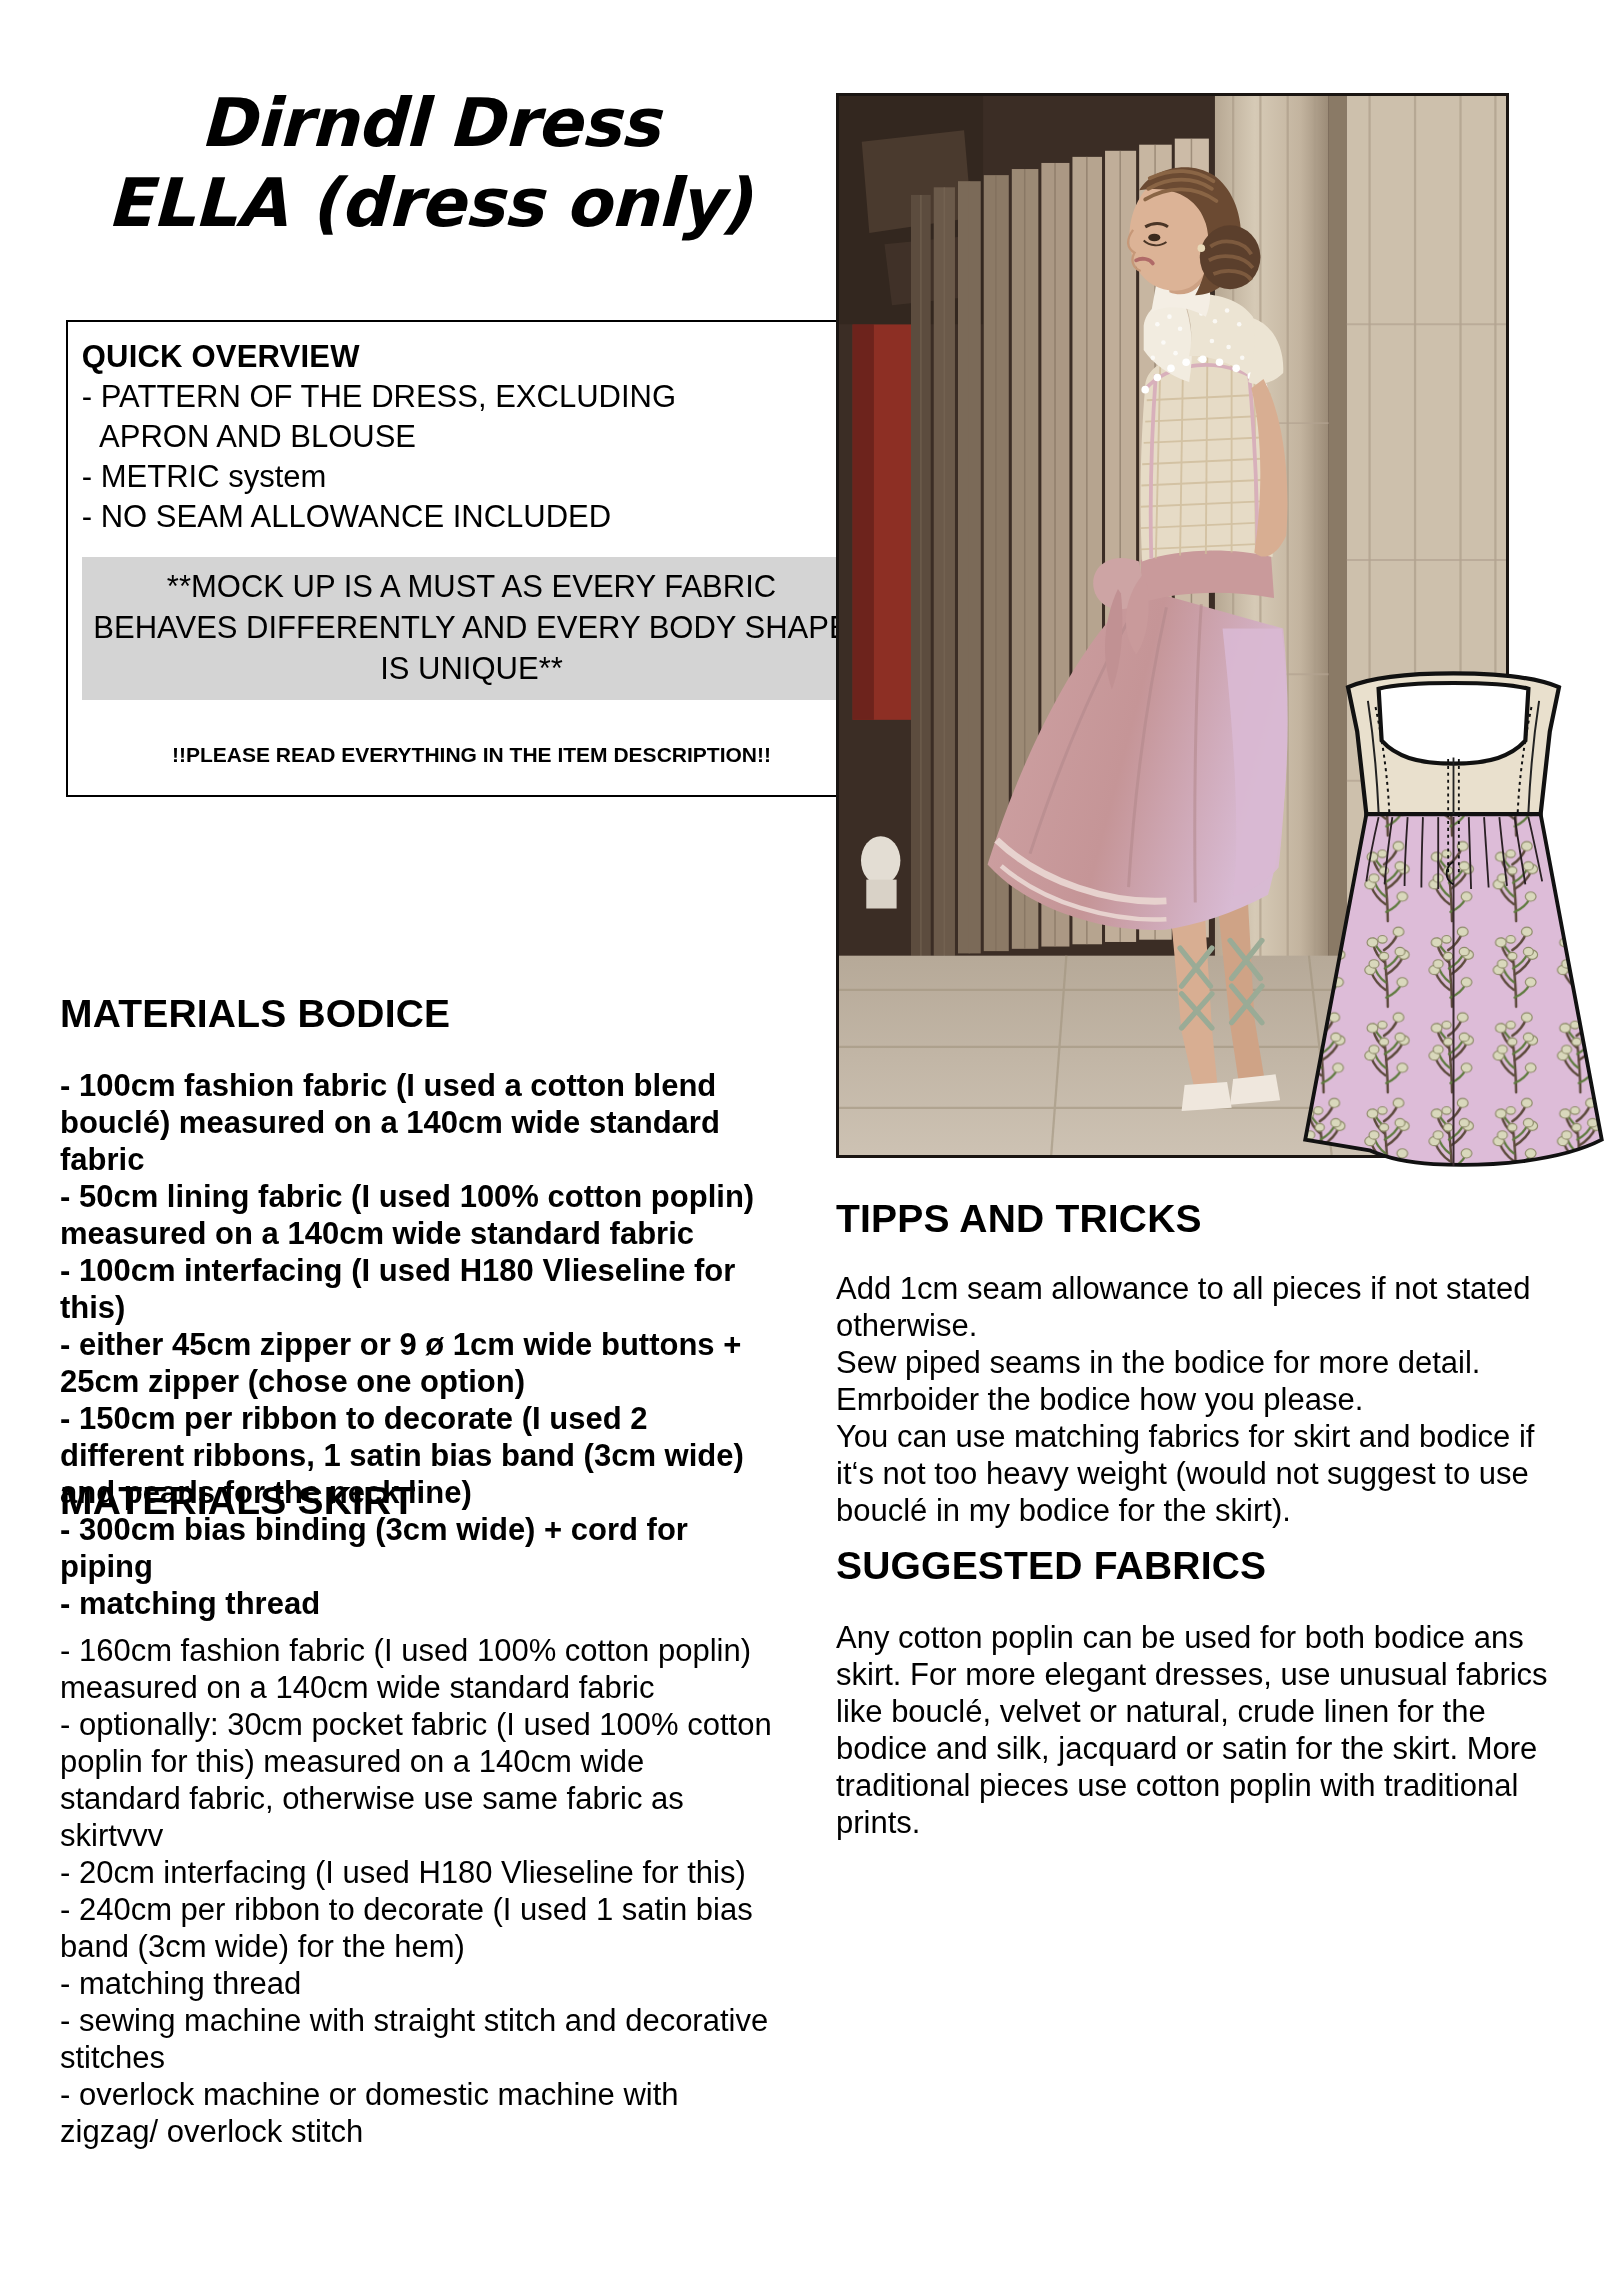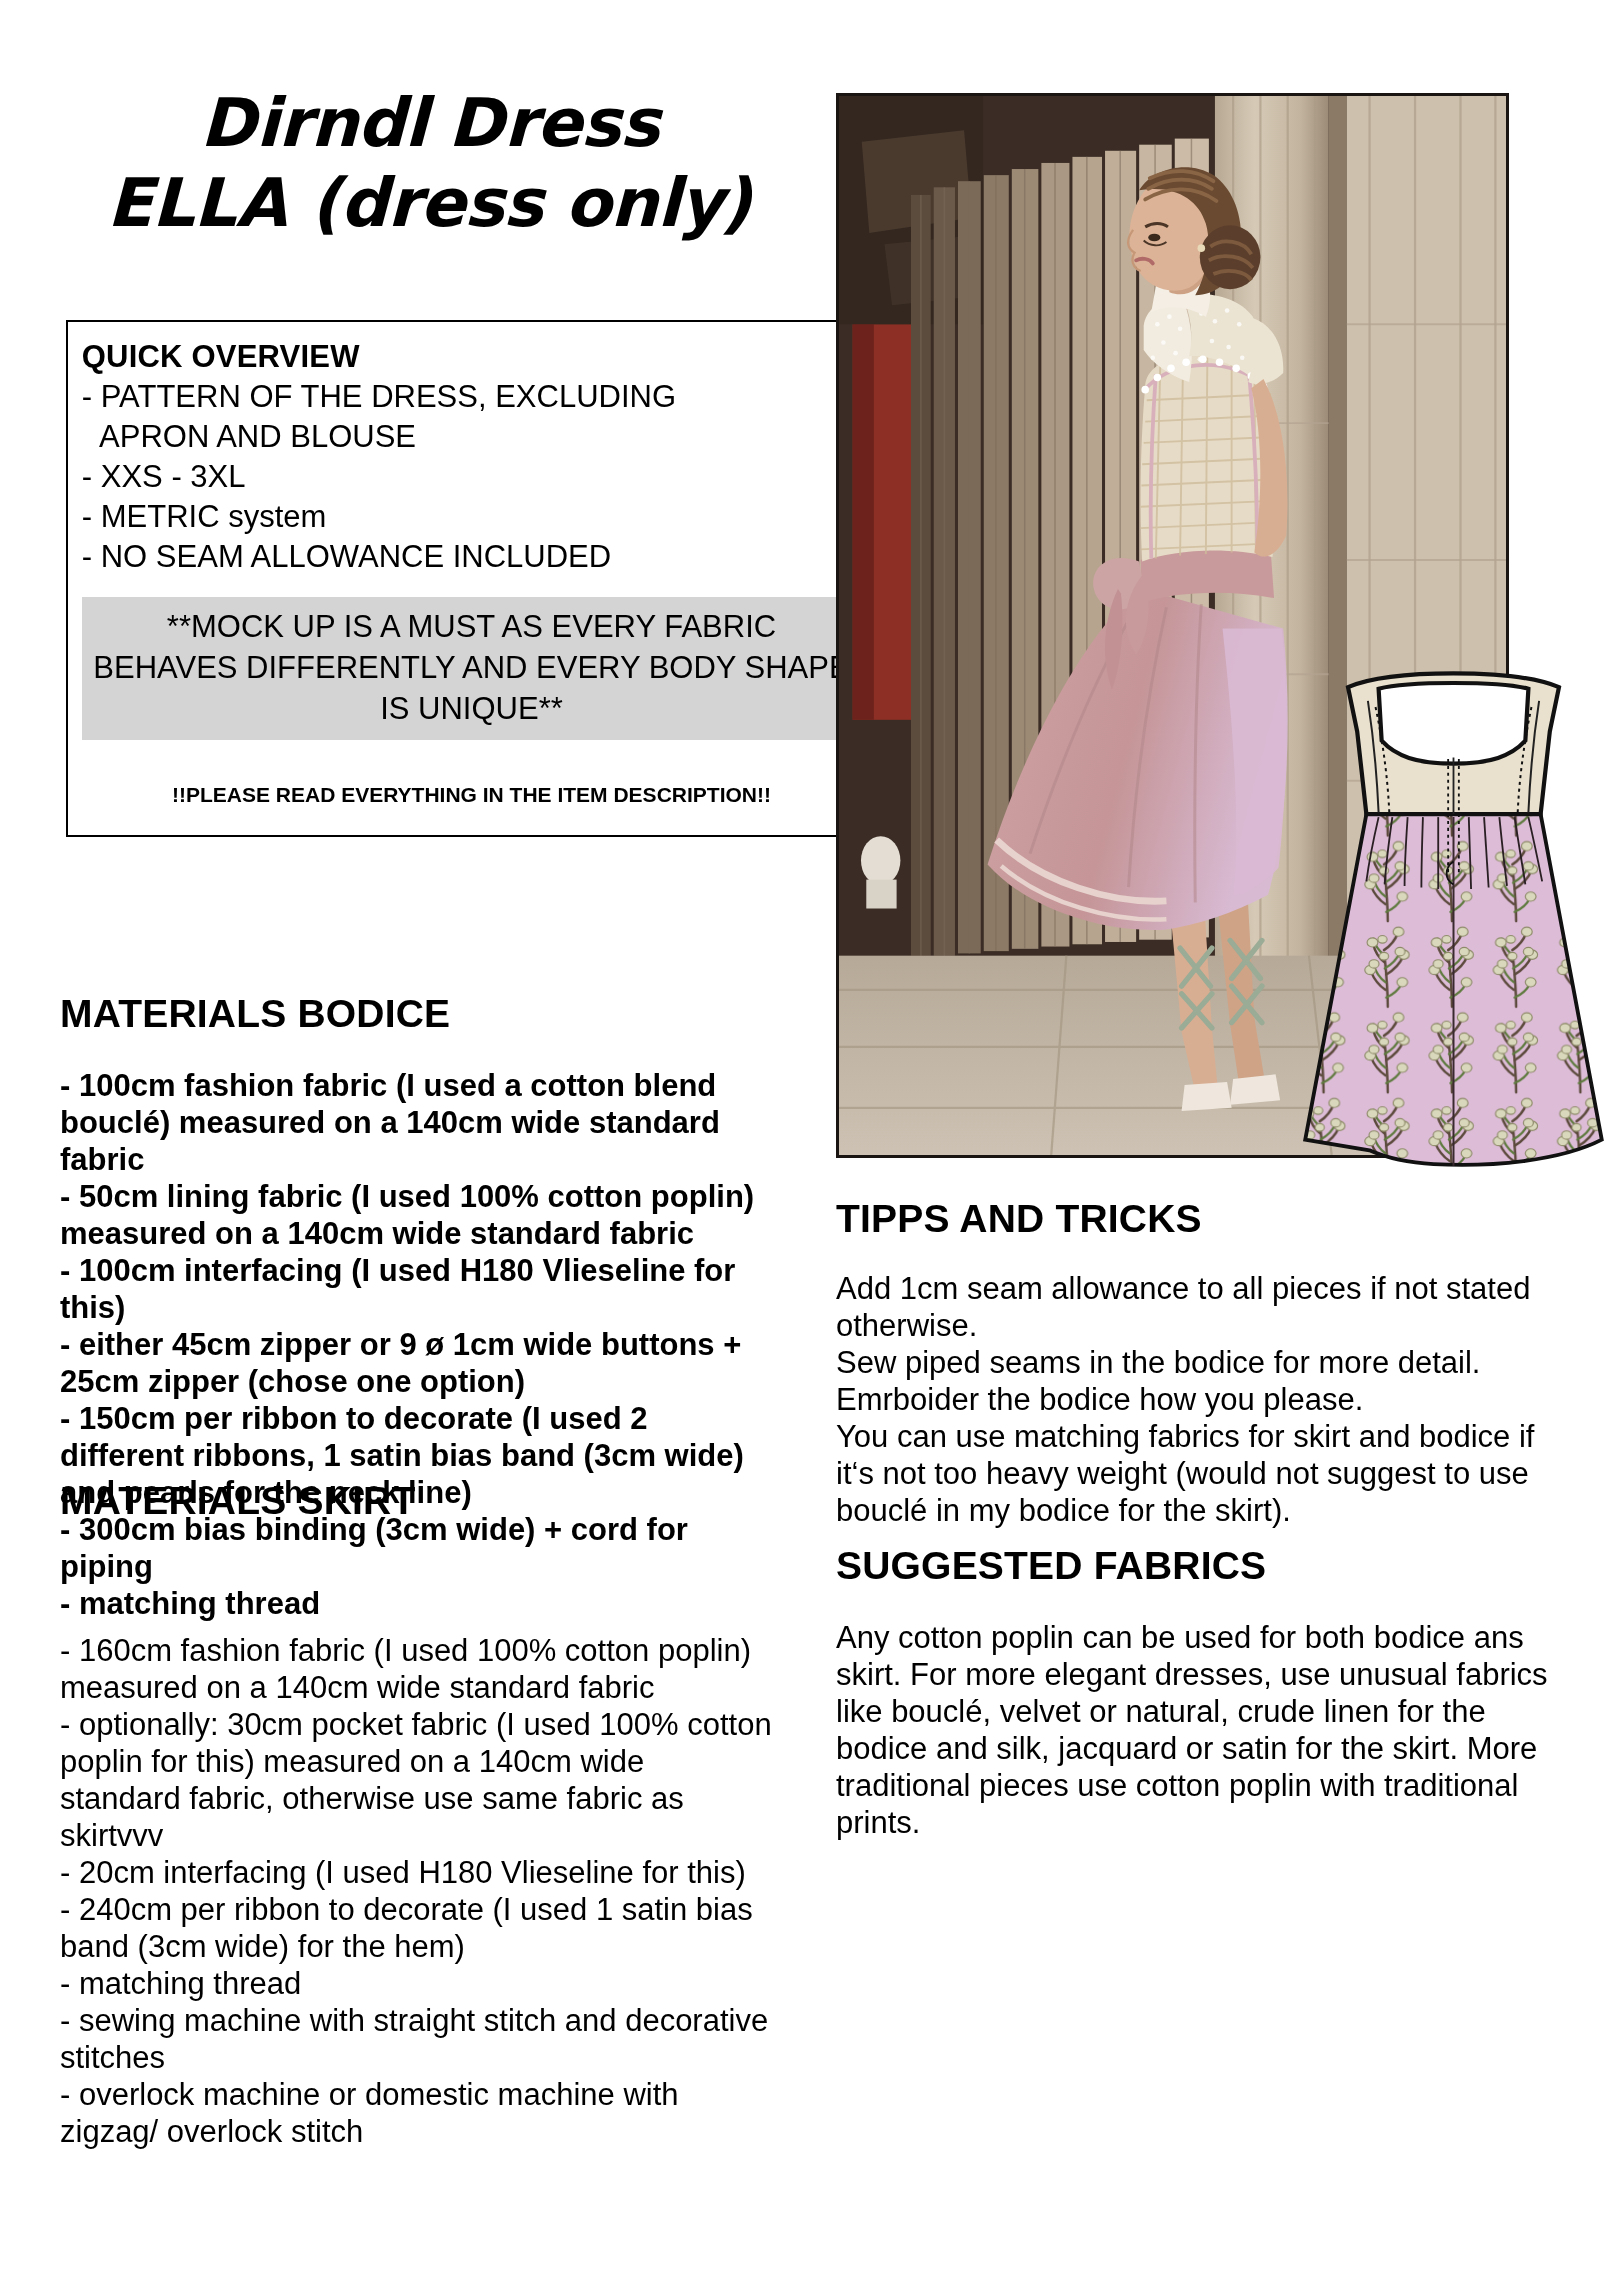--- a/index.html
+++ b/index.html
@@ -129,21 +129,20 @@
 
 <div id="title-block">
   <div class="title-line">Dirndl Dress</div>
   <div class="title-line">ELLA (dress only)</div>
 </div>
 
 <div id="overview-box">
   <div id="overview-heading">QUICK OVERVIEW</div>
   <div class="overview-item">- PATTERN OF THE DRESS, EXCLUDING
   APRON AND BLOUSE</div>
-  <div class="overview-item">- XXS - 3XL</div>
   <div class="overview-item">- METRIC system</div>
   <div class="overview-item">- NO SEAM ALLOWANCE INCLUDED</div>
   <div id="mockup-banner">**MOCK UP IS A MUST AS EVERY FABRIC BEHAVES DIFFERENTLY AND EVERY BODY SHAPE IS UNIQUE**</div>
   <div id="read-warning">!!PLEASE READ EVERYTHING IN THE ITEM DESCRIPTION!!</div>
 </div>
 
 <div class="col-left" style="top:995px;">
   <div class="sec-heading">MATERIALS BODICE</div>
 </div>
 <div class="col-left body-text" style="top:1067px;">

